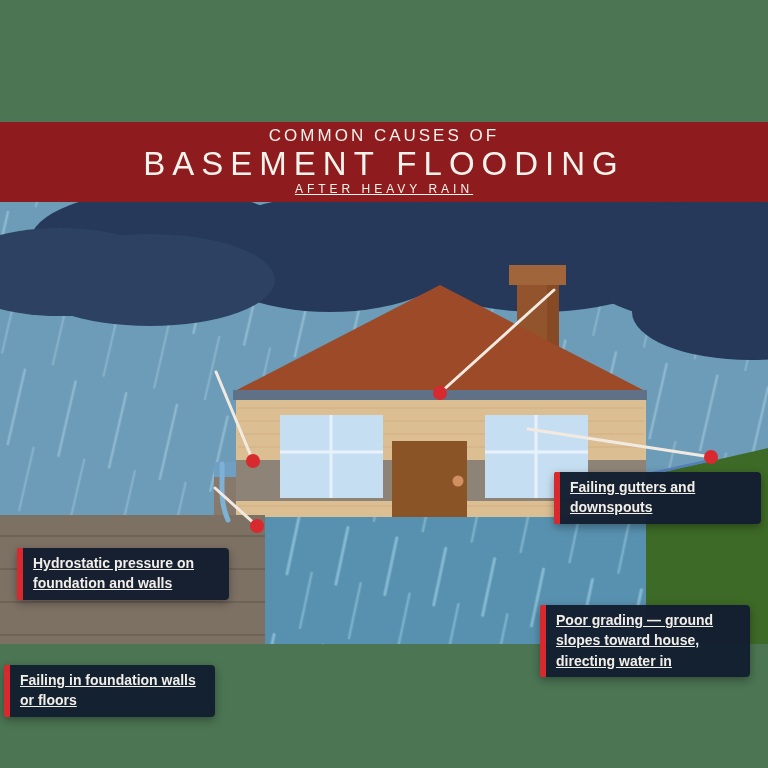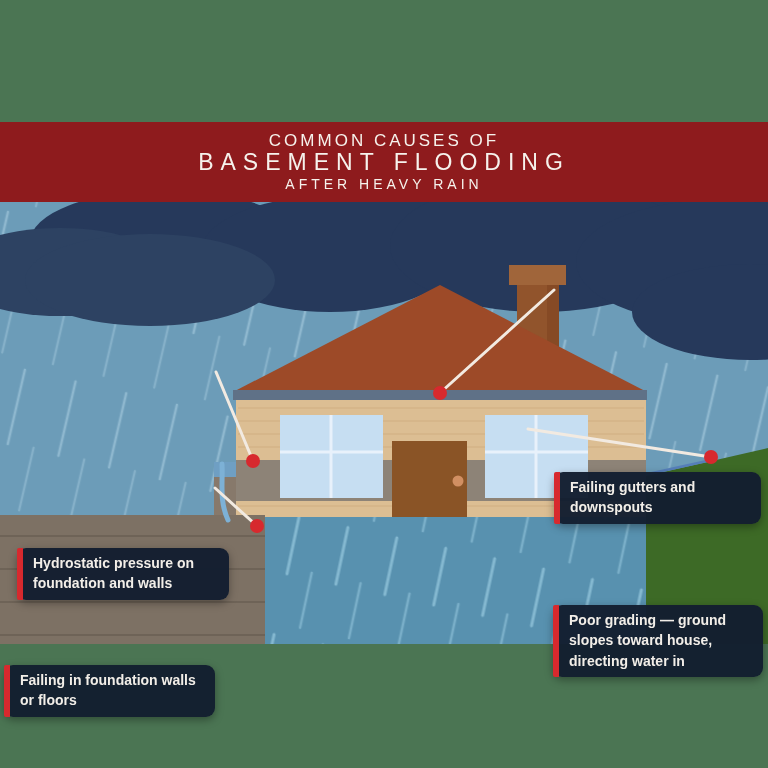--- a/index.html
+++ b/index.html
@@ -11,40 +11,41 @@
     font-family: "Liberation Sans", sans-serif;
   }
   
   .banner {
     position: absolute; left: 0; top: 122px; width: 768px; height: 80px;
     background: #8e1b1d;
     display: flex; flex-direction: column; align-items: center; justify-content: center;
     color: #f6f2ec; text-align: center;
   }
   .banner .kicker   { font-size: 17px;   letter-spacing: 3px;   line-height: 1.1; }
-  .banner .main     { font-size: 23px;   letter-spacing: 7px;   line-height: 1.12; }
-  .banner .subtitle { font-size: 14px; letter-spacing: 4px;   line-height: 1.15; }
+  .banner .main     { font-size: 33px;   letter-spacing: 7px;   line-height: 1.12; }
+  .banner .subtitle { font-size: 12px; letter-spacing: 4px;   line-height: 1.15; text-decoration: underline; }
 
   
   .scene {
     position: absolute; left: 0; top: 202px; width: 768px; height: 442px;
   }
   .scene svg.scene-art { position: absolute; left: 0; top: 0; z-index: 0; }
   .scene svg.overlay   { position: absolute; left: 0; top: 0; z-index: 3; pointer-events: none; }
 
   
   .callout {
     position: absolute; z-index: 2;
     background: rgba(19, 30, 48, 0.97);
-    border-radius: 9px;
+    border-radius: 4px;
     box-shadow: 0 3px 8px rgba(0,0,0,0.35);
     color: #f2eee8;
     font-size: 14px; font-weight: bold; line-height: 1.45;
     padding: 5px 8px 6px 16px;
     box-sizing: border-box;
+    text-decoration: underline;
   }
   .callout .accent-bar {
     position: absolute; left: 0; top: 0; bottom: 0; width: 6px;
     background: #d7292e;
     border-radius: 2px 0 0 2px;
   }
 </style>
 </head>
 <body>
 
@@ -153,21 +154,21 @@
     <div class="callout" style="left:17px; top:346px; width:212px;">
       <span class="accent-bar"></span>
       <div>Hydrostatic pressure on foundation and walls</div>
     </div>
 
     <div class="callout" style="left:4px; top:463px; width:211px;">
       <span class="accent-bar"></span>
       <div>Failing in foundation walls or floors</div>
     </div>
 
-    <div class="callout" style="left:553px; top:403px; width:210px;">
+    <div class="callout" style="left:540px; top:403px; width:210px;">
       <span class="accent-bar"></span>
       <div>Poor grading — ground slopes toward house, directing water in</div>
     </div>
 
     <svg class="overlay" width="768" height="442" viewBox="0 0 768 442">
       <g stroke="#f2eae1" stroke-width="3" stroke-linecap="round">
         <line x1="554" y1="88" x2="440" y2="191"></line>
         <line x1="216" y1="170" x2="253" y2="259"></line>
         <line x1="215" y1="286" x2="257" y2="324"></line>
         <line x1="528" y1="227" x2="711" y2="255"></line>

